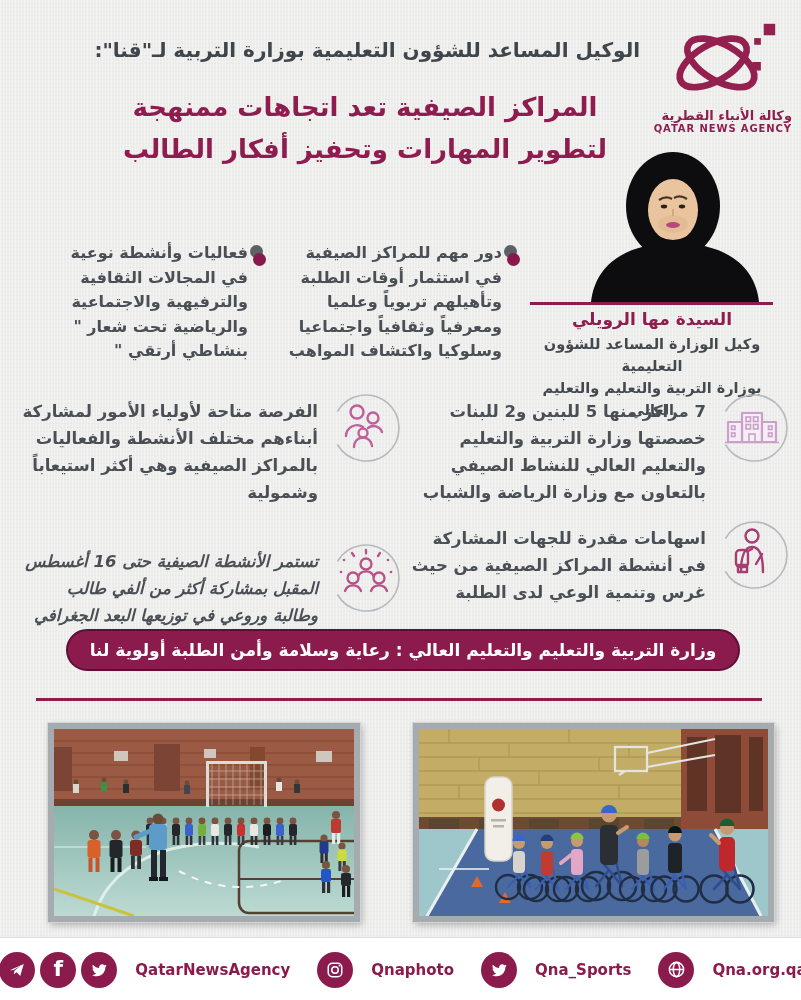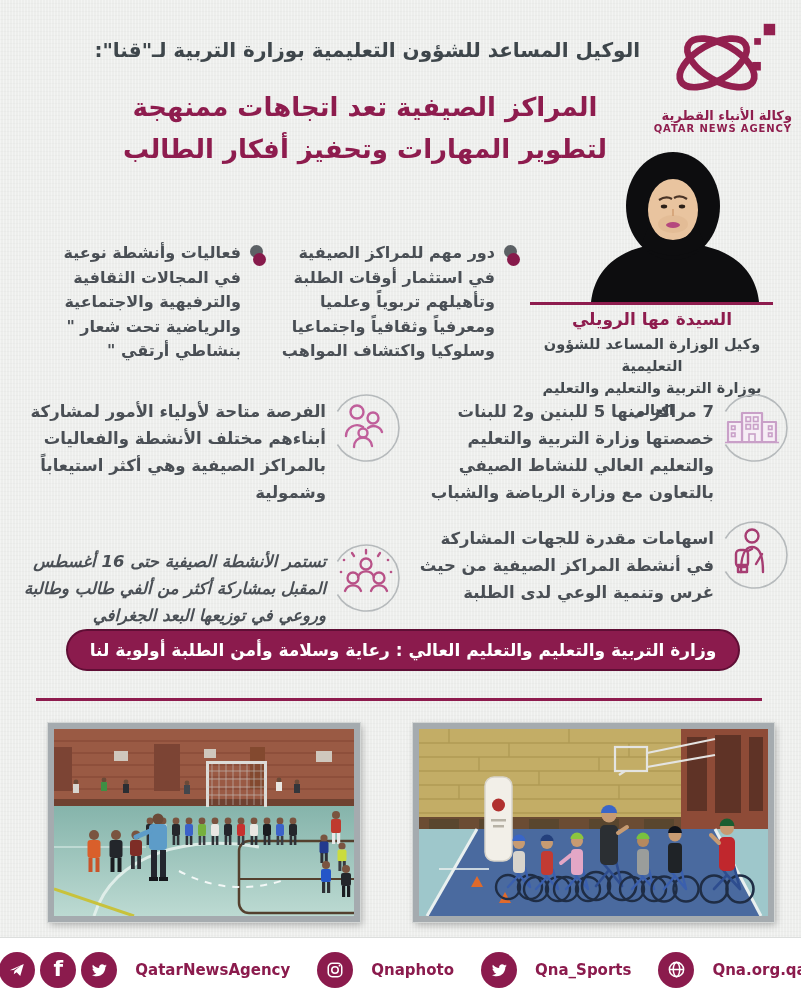--- a/index.html
+++ b/index.html
@@ -18,30 +18,30 @@
     color:#3e464b;font-size:20px;font-weight:700;}
   .title{top:86px;left:95px;width:540px;direction:rtl;text-align:center;
     color:#8e1c4e;font-size:26px;font-weight:700;line-height:42px;}
   
   .portrait{left:585px;top:148px;width:180px;height:154px;}
   .photo-line{left:530px;top:302px;width:243px;height:3px;background:#8e1c4e;}
   .person{left:518px;top:309px;width:268px;text-align:center;direction:rtl;}
   .person-name{color:#8e1c4e;font-size:17px;font-weight:700;margin-bottom:4px;}
   .person-role{color:#43494e;font-size:14.5px;font-weight:700;line-height:22px;}
   
-  .tbullet{direction:rtl;display:flex;gap:7px;}
+  .tbullet{direction:rtl;display:flex;}
   .tbullet-mid{top:241px;right:284px;width:240px;}
   .tbullet-left{top:241px;right:538px;width:218px;}
   .dots{flex:0 0 15px;padding-top:4px;}
   .dot{width:13px;height:13px;border-radius:50%;display:block;}
   .dot-gray{background:#5c6165;}
   .dot-maroon{background:#871a4b;margin-top:-5px;transform:translateX(3px);}
   .tbullet-text{color:#4a4f55;font-size:16px;font-weight:700;line-height:24.5px;text-align:right;}
   
-  .info{direction:rtl;display:flex;align-items:flex-start;gap:4px;}
+  .info{direction:rtl;display:flex;align-items:flex-start;gap:12px;}
   .info-r1-right{top:392px;right:11px;width:382px;}
   .info-r1-left{top:392px;right:399px;width:382px;}
   .info-r2-right{top:519px;right:11px;width:382px;margin-left:17px;}
   .info-r2-left{top:542px;right:399px;width:382px;font-style:italic;}
   .info-icon{flex:0 0 72px;height:72px;}
   .info-text{color:#4a4f55;font-size:16.5px;font-weight:700;line-height:27px;text-align:right;padding-top:6px;}
   
   .banner{top:629px;left:66px;width:670px;height:38px;background:#8b1b4d;border:2px solid #5f0e35;
     border-radius:22px;color:#ffffff;font-size:17px;font-weight:700;direction:rtl;
     display:flex;align-items:center;justify-content:center;}

